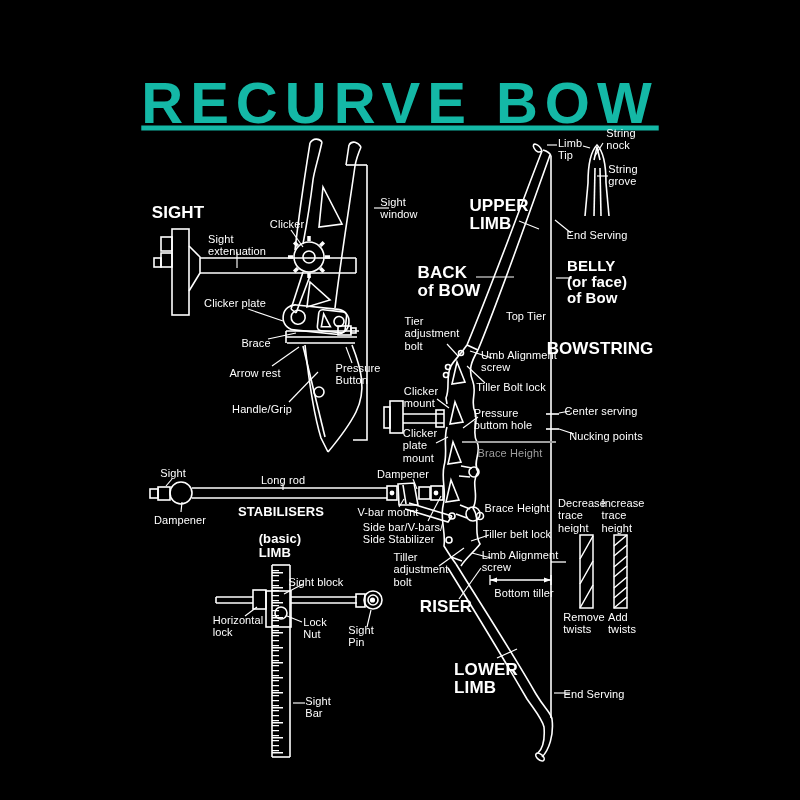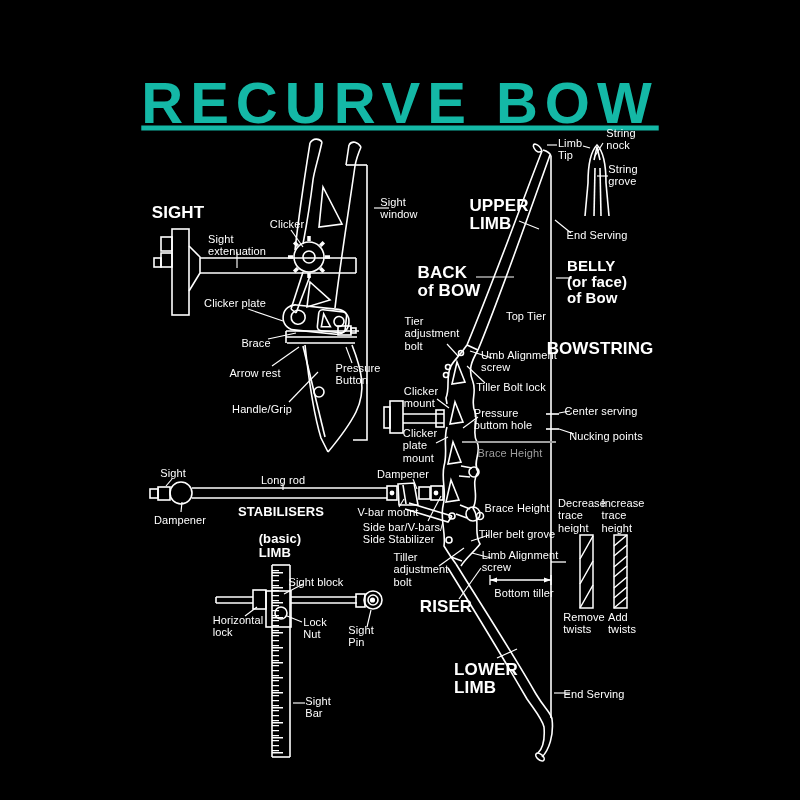--- a/index.html
+++ b/index.html
@@ -265,21 +265,21 @@
 mount</div>
 <div class="lb" style="left:503px;top:419px">Pressure
 buttom hole</div>
 <div class="lb" style="left:601px;top:411px">Center serving</div>
 <div class="lb" style="left:606px;top:436px">Nucking points</div>
 <div class="lb" style="left:420px;top:445px">Clicker
 plate
 mount</div>
 <div class="lb muted" style="left:510px;top:453px">Brace Height</div>
 <div class="lb" style="left:517px;top:508px">Brace Height</div>
-<div class="lb" style="left:517px;top:534px">Tiller belt grove</div>
+<div class="lb" style="left:517px;top:534px">Tiller belt lock</div>
 <div class="lb" style="left:520px;top:561px">Limb Alignment
 screw</div>
 <div class="lb" style="left:421px;top:569px">Tiller
 adjustment
 bolt</div>
 <div class="lb" style="left:524px;top:593px">Bottom tiller</div>
 <div class="lb h2 big" style="left:446px;top:607px">RISER</div>
 <div class="lb h2 big" style="left:486px;top:679px">LOWER
 LIMB</div>
 <div class="lb" style="left:594px;top:694px">End Serving</div>

